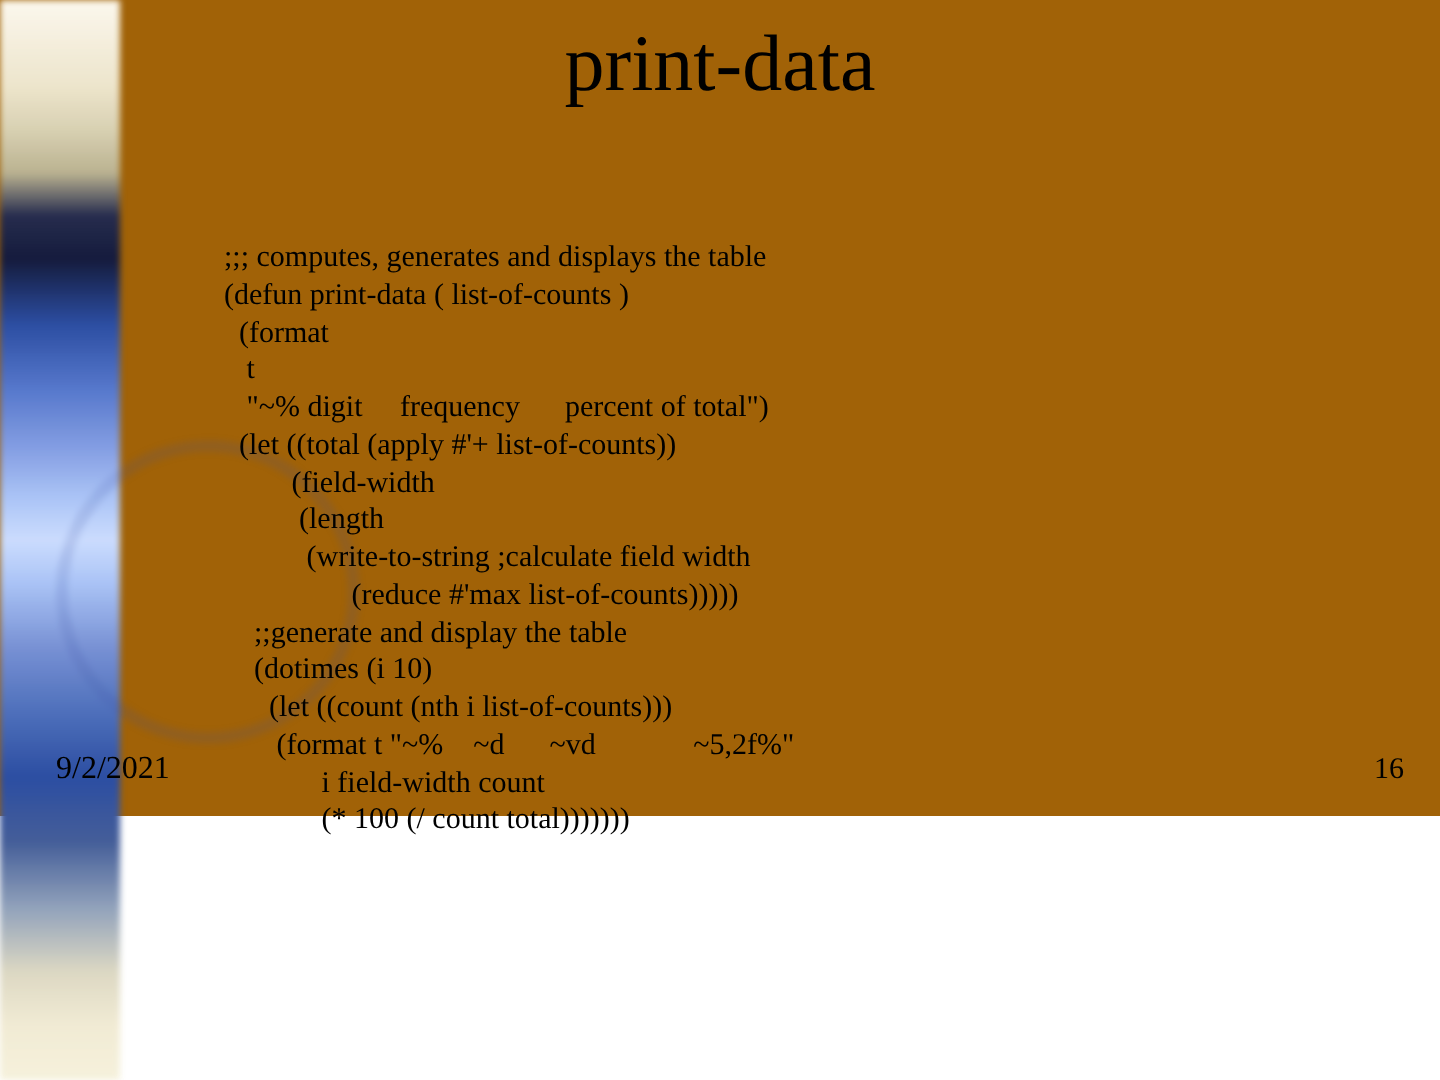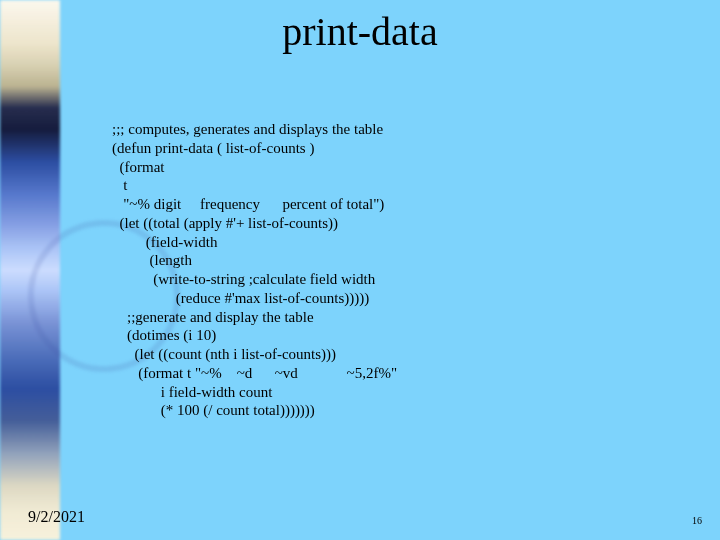--- a/index.html
+++ b/index.html
@@ -1,17 +1,17 @@
 <!DOCTYPE html>
 <html><head>
 <meta charset="utf-8">
 <style>
   * { margin: 0; padding: 0; box-sizing: border-box; }
   html, body { width: 720px; height: 540px; overflow: hidden; font-family: "Times New Roman", Times, serif; background: #fff; }
-  .slide { position: relative; width: 720px; height: 540px; background: #7dd3fc; }
+  .slide { position: relative; width: 720px; height: 408px; background: #a16207; }
   .accent {
     position: absolute;
     left: 0; top: 0;
     width: 60px; height: 540px;
     background: linear-gradient(180deg,
       #f5f2e8 0%, #e8e0c8 8%,
       #d4cdb0 12%, #b8b090 16%,
       #2a3050 20%, #1a2040 24%,
       #3050a0 30%, #5878c8 36%,
       #88a0e0 42%, #a8c0f0 46%,
@@ -51,21 +51,21 @@
   }
   .footer-date {
     position: absolute;
     left: 28px; bottom: 14px;
     font-size: 16px;
     color: #000;
   }
   .footer-page {
     position: absolute;
     right: 18px; bottom: 14px;
-    font-size: 10px;
+    font-size: 15px;
     color: #000;
   }
 </style>
 </head>
 <body>
 
 <div class="slide">
   <div class="accent"></div>
 
   <div class="title">print-data</div>

